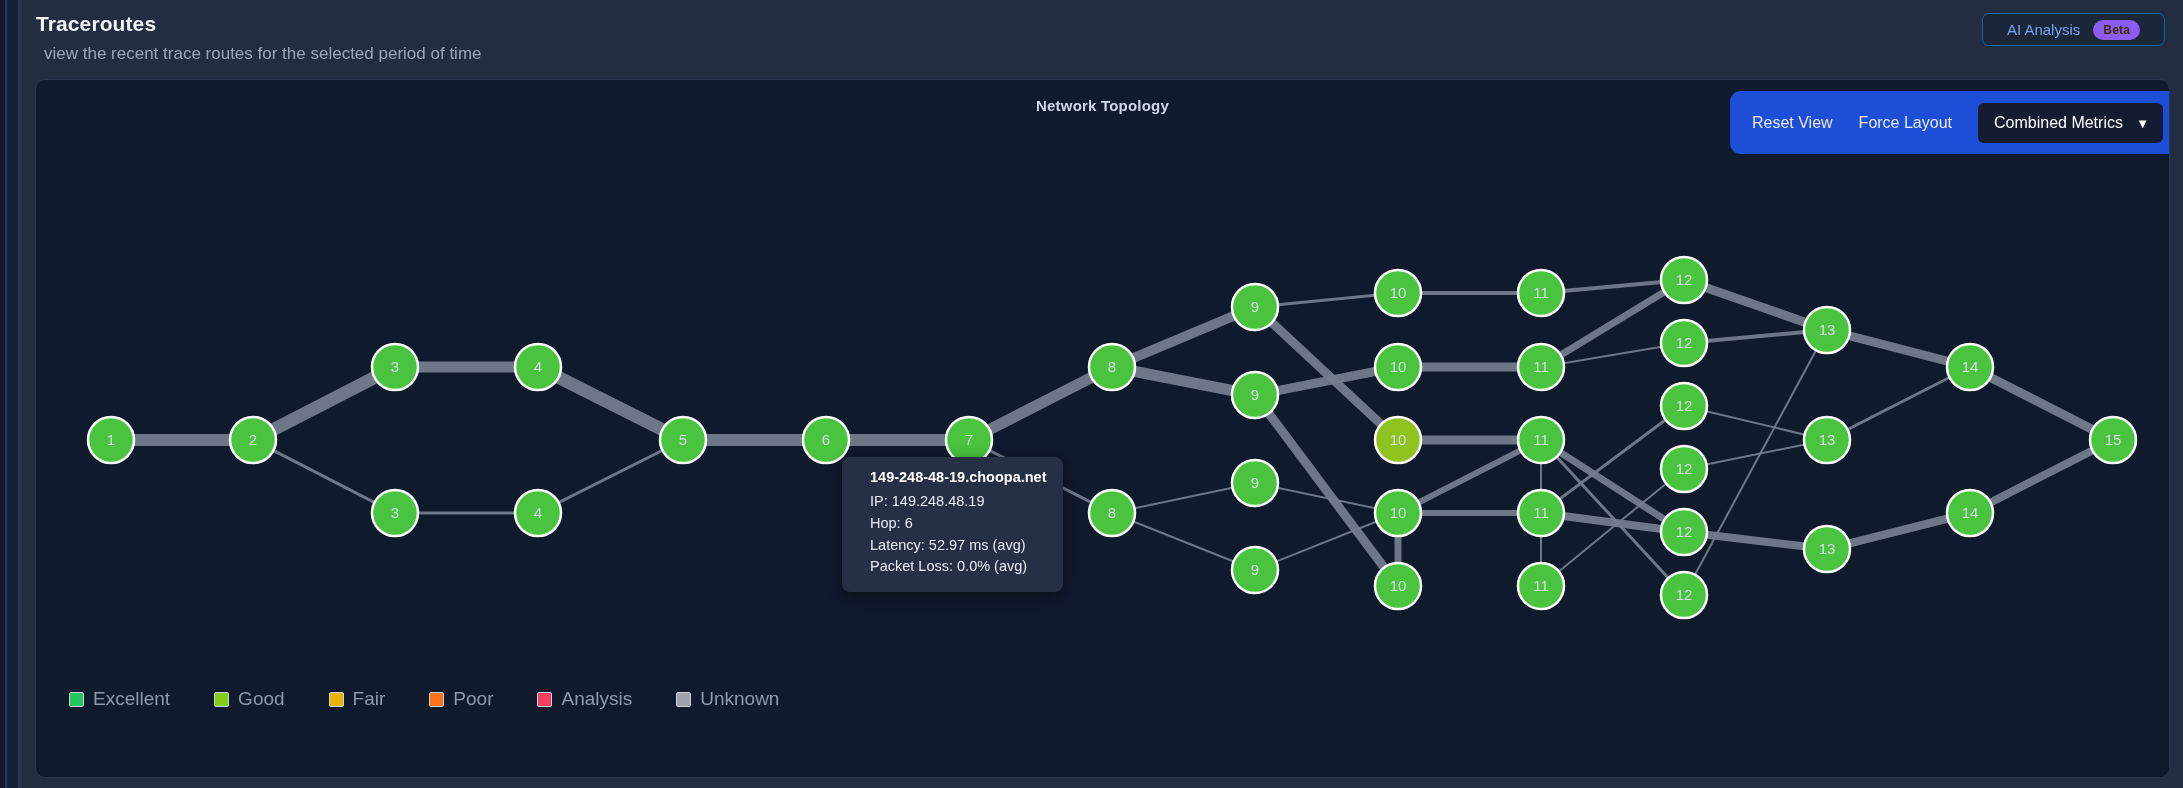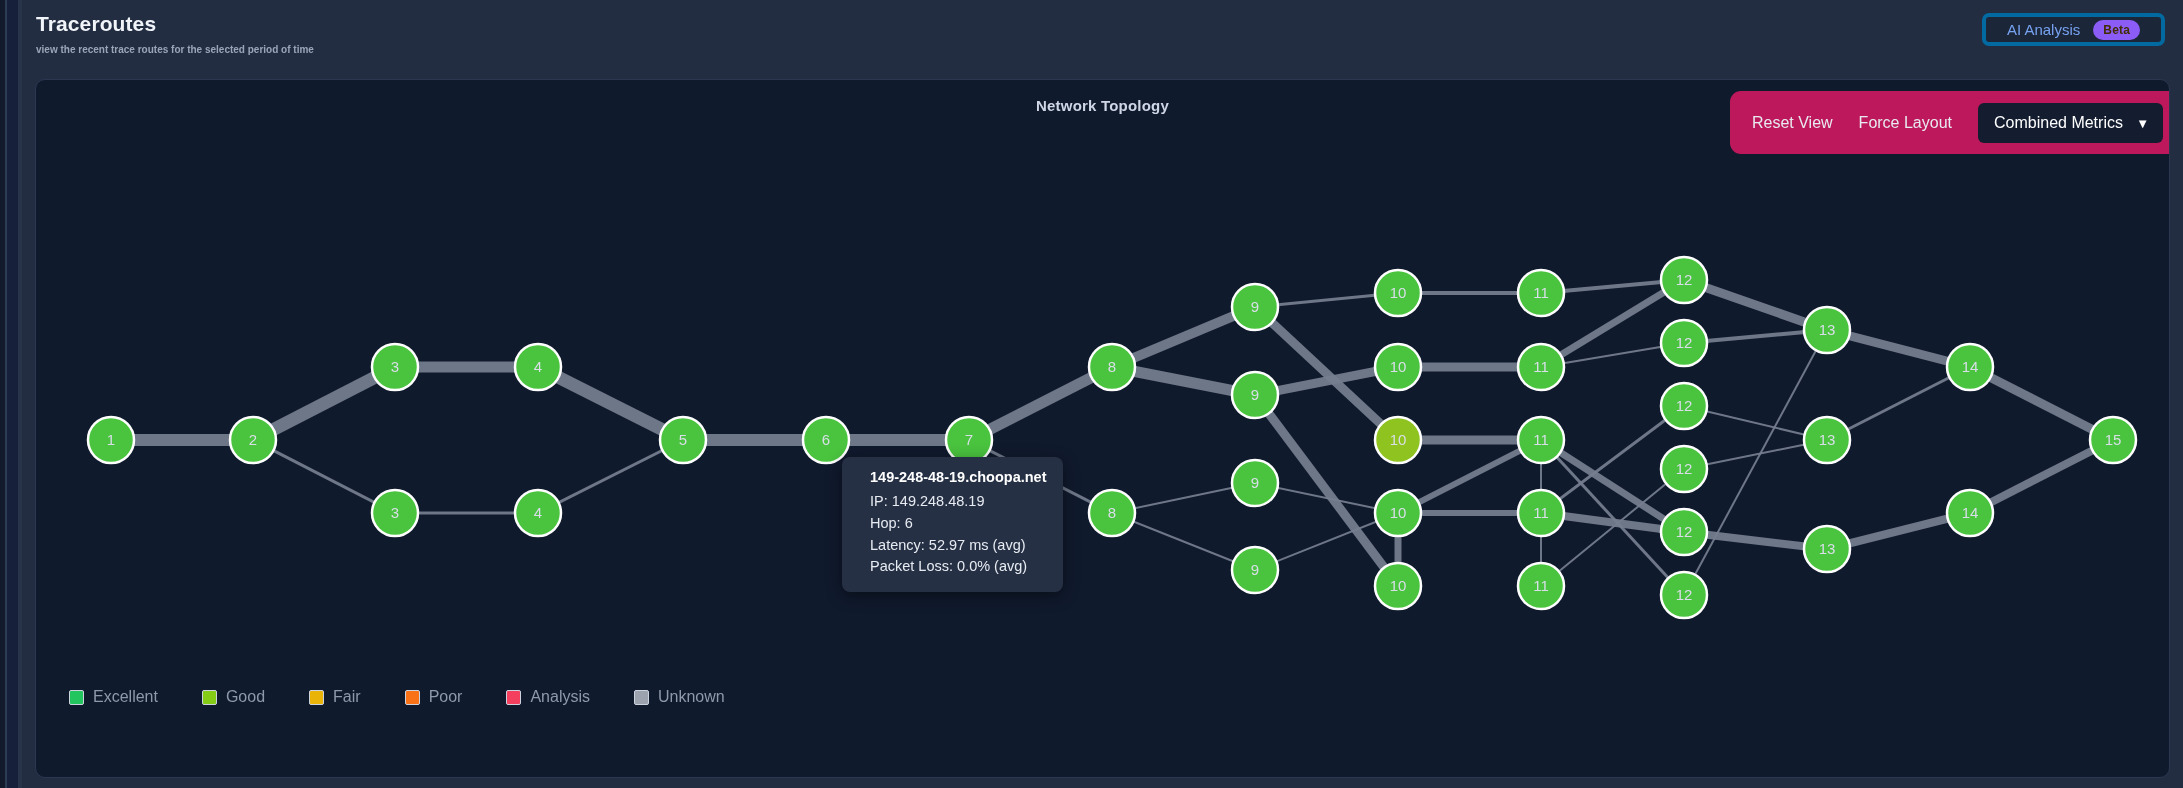--- a/index.html
+++ b/index.html
@@ -23,31 +23,31 @@
     background:#222d42;
   }
 
   
   .header{ position:absolute; left:0; top:0; width:2161px; height:72px; }
   .page-title{
     position:absolute; left:14px; top:12px;
     font-size:21px; font-weight:bold; color:#f1f4f9; letter-spacing:.1px;text-align:right;
   }
   .page-sub{
-    position:absolute; left:14px; top:44px;
-    font-size:10px; color:#9aa6b8; font-weight:700;
+    position:absolute; left:22px; top:44px;
+    font-size:17px; color:#9aa6b8; font-weight:400;
   }
 
   
   .ai-btn{
     position:absolute; right:18px; top:13px;
     height:33px; min-width:183px;
     display:flex; align-items:center; justify-content:center; gap:13px;
     padding:0 17px;
-    border:4px solid #0369a1; border-radius:7px;
+    border:1px solid #0369a1; border-radius:7px;
     background:#1b2639;
     cursor:pointer;
   }
   .ai-btn-label{ font-size:15px; color:#77a2f0; }
   .beta-badge{
     background:#8b5cf6; color:#422d05;
     font-size:12px; font-weight:bold;
     padding:3px 10px; border-radius:999px; letter-spacing:.2px;
   }
 
@@ -63,21 +63,21 @@
   .panel-title{
     position:absolute; top:17px; left:0; width:100%;
     text-align:center;
     font-size:15px; font-weight:bold; color:#cfd6e6; letter-spacing:.2px;
   }
 
   
   .toolbar{
     position:absolute; right:-10px; top:11px;
     height:63px;
-    background:#be185d;
+    background:#1d4ed8;
     border-radius:11px;
     display:flex; align-items:center;
     padding:0 16px 0 22px;
     gap:26px;
     z-index:40;
   }
   .tb-link{
     font-size:16px; color:#e8eaef; cursor:pointer;
     white-space:nowrap;
     background:none; border:none; font-family:inherit;
@@ -102,21 +102,21 @@
   
   .legend{
     position:absolute; left:33px; top:608px;
     display:flex; align-items:center; gap:44px;
     z-index:20;
   }
   .legend-item{ display:flex; align-items:center; gap:9px; }
   .legend-swatch{
     width:15px; height:15px; border:1px solid #cdd3de; border-radius:2px;
   }
-  .legend-label{ font-size:16px; color:#8e99ab; }
+  .legend-label{ font-size:19px; color:#8e99ab; }
 
   
   .tooltip{
     position:absolute; left:806px; top:355px;
     background:#263044;
     border-radius:8px;
     padding:12px 16px 14px 28px;
     min-width:212px;
     box-shadow:0 4px 16px rgba(0,0,0,.45);
     z-index:60;

